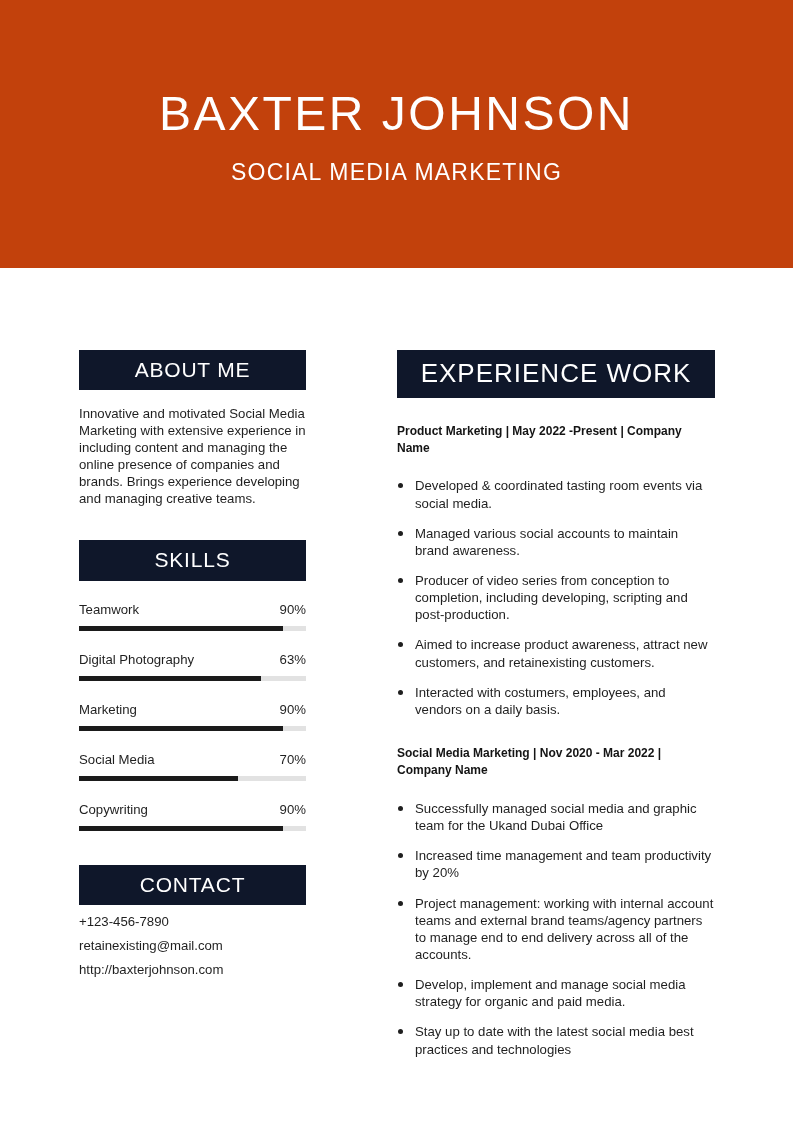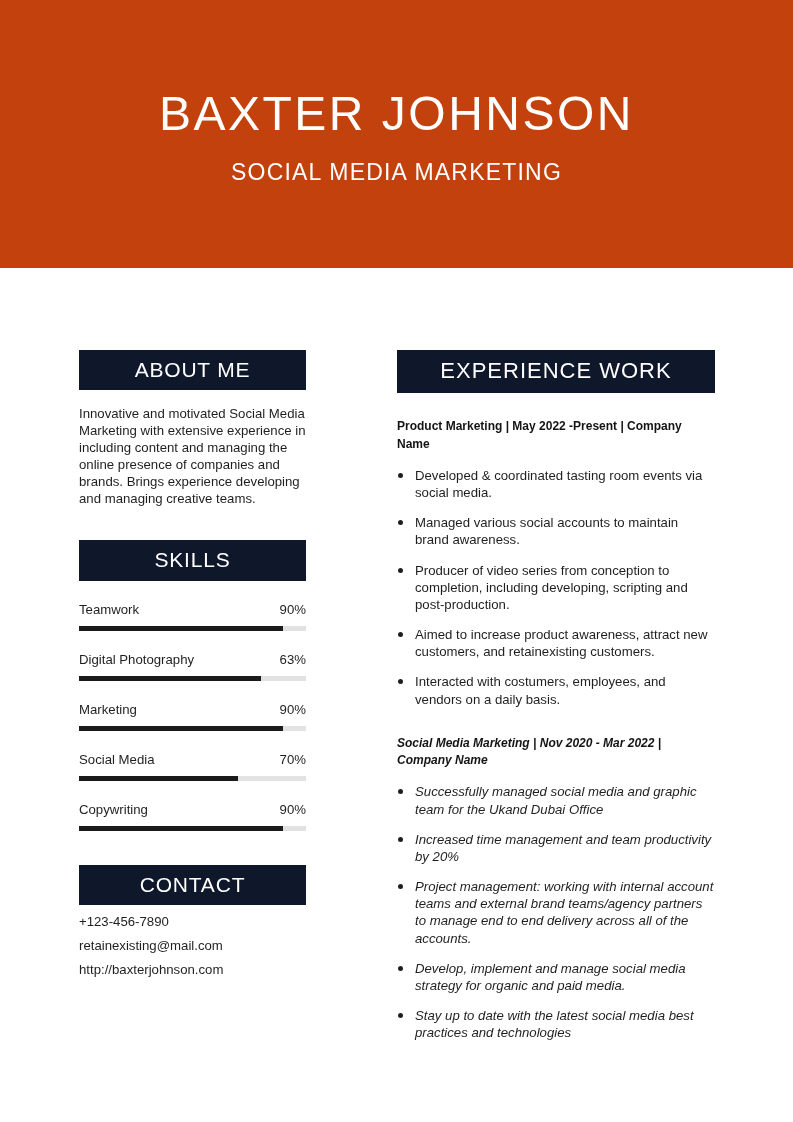--- a/index.html
+++ b/index.html
@@ -72,21 +72,21 @@
   .section-title {
     background: #0f172a;
     color: #ffffff;
     text-align: center;
     font-size: 21px;
     letter-spacing: 0.8px;
     padding: 8px 0 9px;
     line-height: 1.1;
   }
   .section-title.wide {
-    font-size: 22px;
+    font-size: 26px;
     letter-spacing: 1px;
     padding: 9px 0 10px;
   }
 
   
   .about-text {
     font-size: 13.2px;
     line-height: 1.28;
     margin-top: 16px;
     color: #1f1f1f;
@@ -139,21 +139,21 @@
     margin-top: 25px;
   }
   .job-heading {
     font-size: 12px;
     font-weight: 700;
     line-height: 1.45;
     color: #141414;
     max-width: 330px;
   }
   .bullets {
-    margin: 14px 0 0 0;
+    margin: 20px 0 0 0;
     padding: 0;
     list-style: none;
   }
   .bullet {
     position: relative;
     padding-left: 18px;
     font-size: 13.2px;
     line-height: 1.3;
     color: #1f1f1f;
     margin-bottom: 13px;
@@ -161,21 +161,21 @@
   .bullet:last-child { margin-bottom: 0; }
   .bullet .dot {
     position: absolute;
     left: 1px;
     top: 6px;
     width: 5px;
     height: 5px;
     border-radius: 50%;
     background: #1f1f1f;
   }
-  .job-2 { margin-top: 27px; font-style: italic; }
+  .job-2 { margin-top: 27px; }
 </style>
 </head>
 <body>
 
 <div class="page">
 
   <div class="header" style="background: #c2410c;">
     <div class="header-name">BAXTER JOHNSON</div>
     <div class="header-role">SOCIAL MEDIA MARKETING</div>
   </div>

